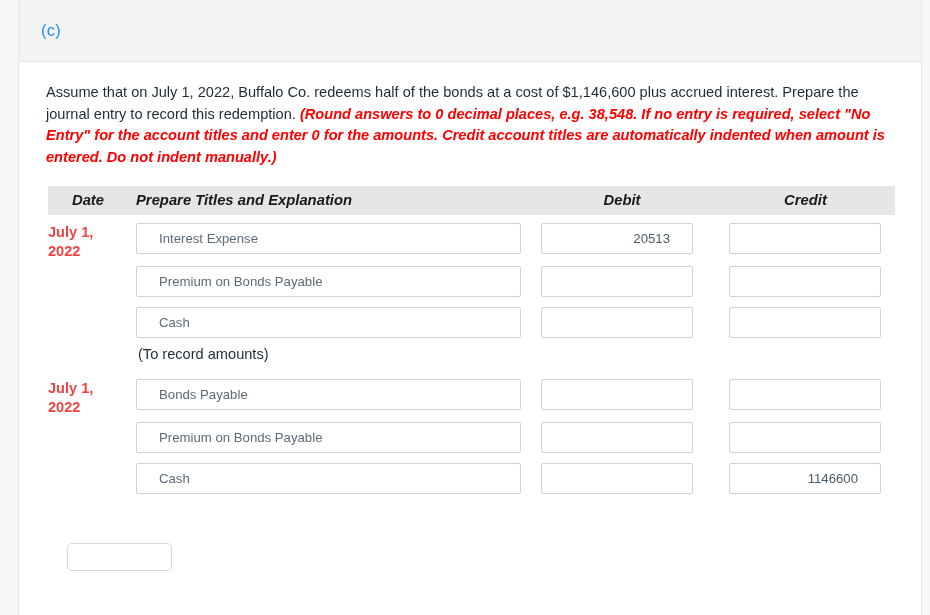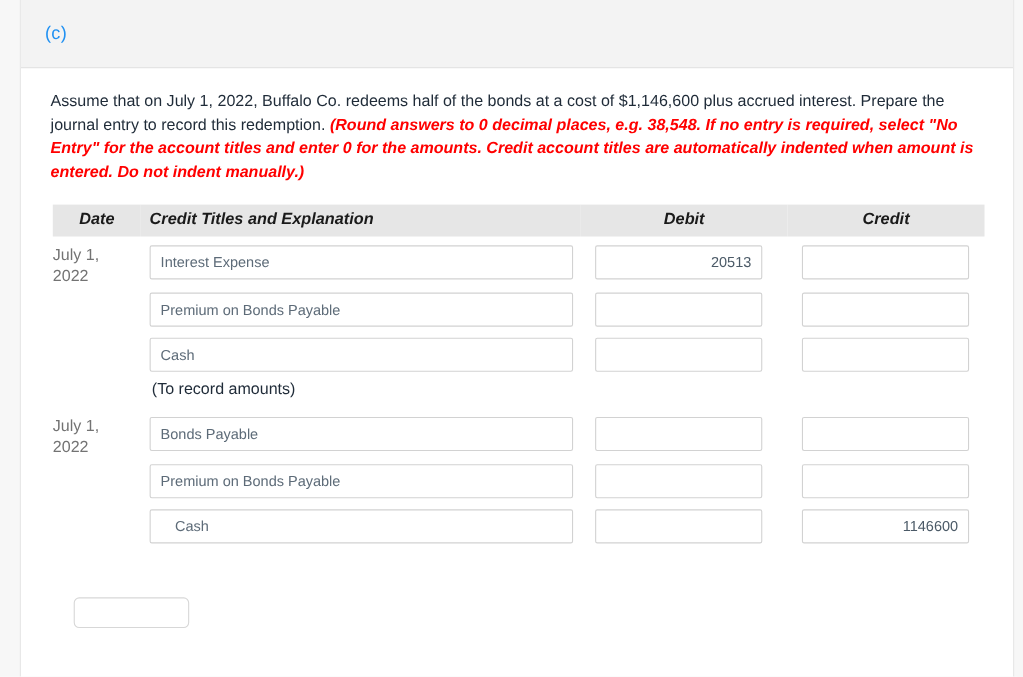--- a/index.html
+++ b/index.html
@@ -87,42 +87,43 @@
   .jhead th.col-acct    { width: 400px; text-align: left; padding-left: 8px; }
   .jhead th.col-debit   { width: 188px; }
   .jhead th.col-credit  { width: 179px; margin-top: 45px; }
 
   td.cell-date {
     vertical-align: top;
     padding: 8px 10px 0 0;
     text-align: left;
     font-size: 14.6px;
     line-height: 19px;
-    color: #737373;
+    color: #ef4444;
     width: 80px;
     white-space: pre-line;
+    font-weight: bold;
   }
 
   td.cell-acct, td.cell-num {
     padding: 5px 0 5px 0;
   }
   td.cell-acct { padding-left: 8px; }
   td.cell-num  { padding-left: 13px; }
 
   .fld {
     display: block;
     width: 100%;
     height: 31px;
     border: 1px solid #d2d2d2;
     background: #ffffff;
     border-radius: 2px;
     font-family: "Liberation Sans", sans-serif;
     font-size: 13.2px;
     color: #5d6b78;
-    padding: 0 9px;
+    padding: 0 22px;
     outline: none;
   }
   .fld.acct   { width: 385px; }
   .fld.indent { padding-left: 22px; }
   .fld.num    { width: 152px; text-align: right; color: #4b5a67; }
 
   td.cell-note {
     padding: 3px 0 9px 10px;
     font-size: 14.6px;
     color: #1f2b38;
@@ -158,21 +159,21 @@
     <div class="card-body">
 
       <p class="prompt">
         <span>Assume that on July 1, 2022, Buffalo Co. redeems half of the bonds at a cost of $1,146,600 plus accrued interest. Prepare the journal entry to record this redemption. </span><span class="hint">(Round answers to 0 decimal places, e.g. 38,548. If no entry is required, select "No Entry" for the account titles and enter 0 for the amounts. Credit account titles are automatically indented when amount is entered. Do not indent manually.)</span>
       </p>
 
       <table class="jtable">
         <thead>
           <tr class="jhead">
             <th class="col-date">Date</th>
-            <th class="col-acct">Credit Titles and Explanation</th>
+            <th class="col-acct">Prepare Titles and Explanation</th>
             <th class="col-debit">Debit</th>
             <th class="col-credit">Credit</th>
           </tr>
         </thead>
         <tbody>
             <tr>
               <td class="cell-date">July 1,
 2022</td>
               <td class="cell-acct">
                 <input type="text" class="fld acct" value="Interest Expense" style="">

